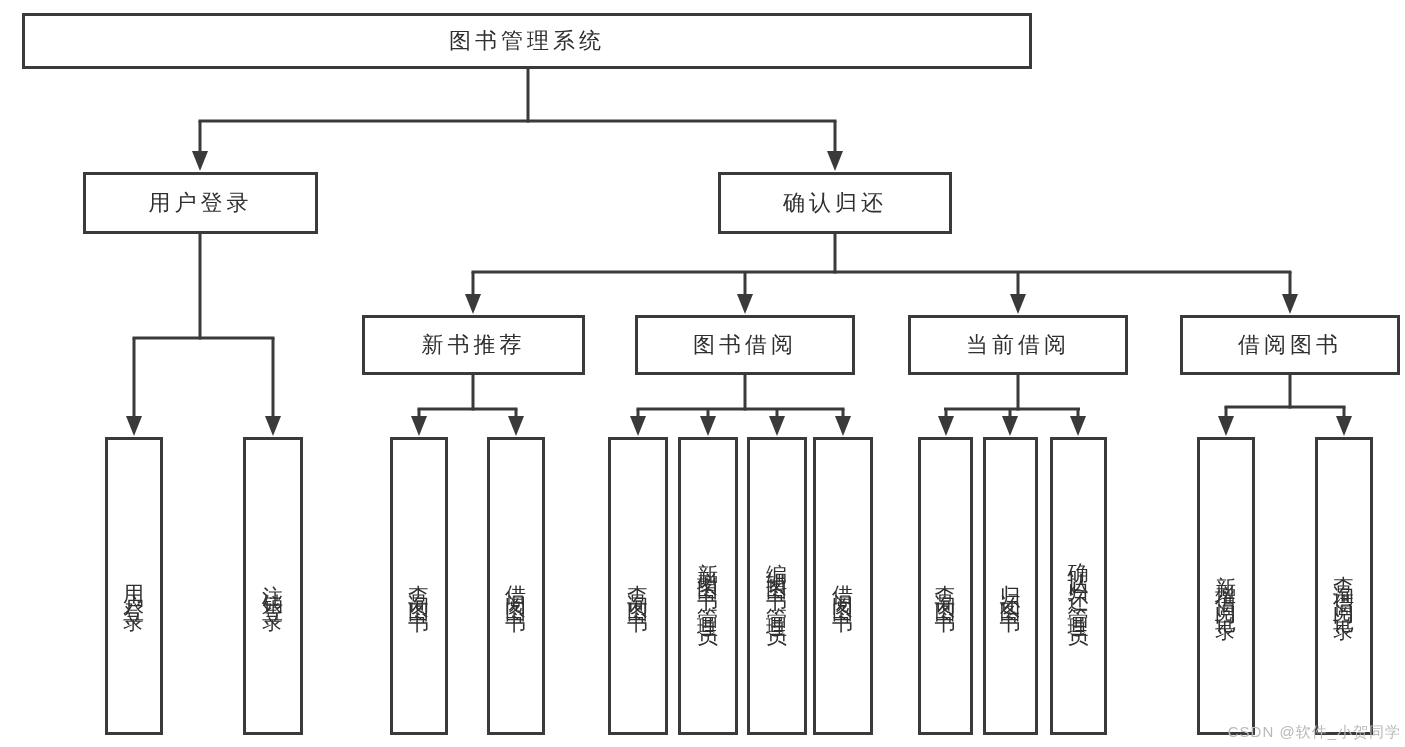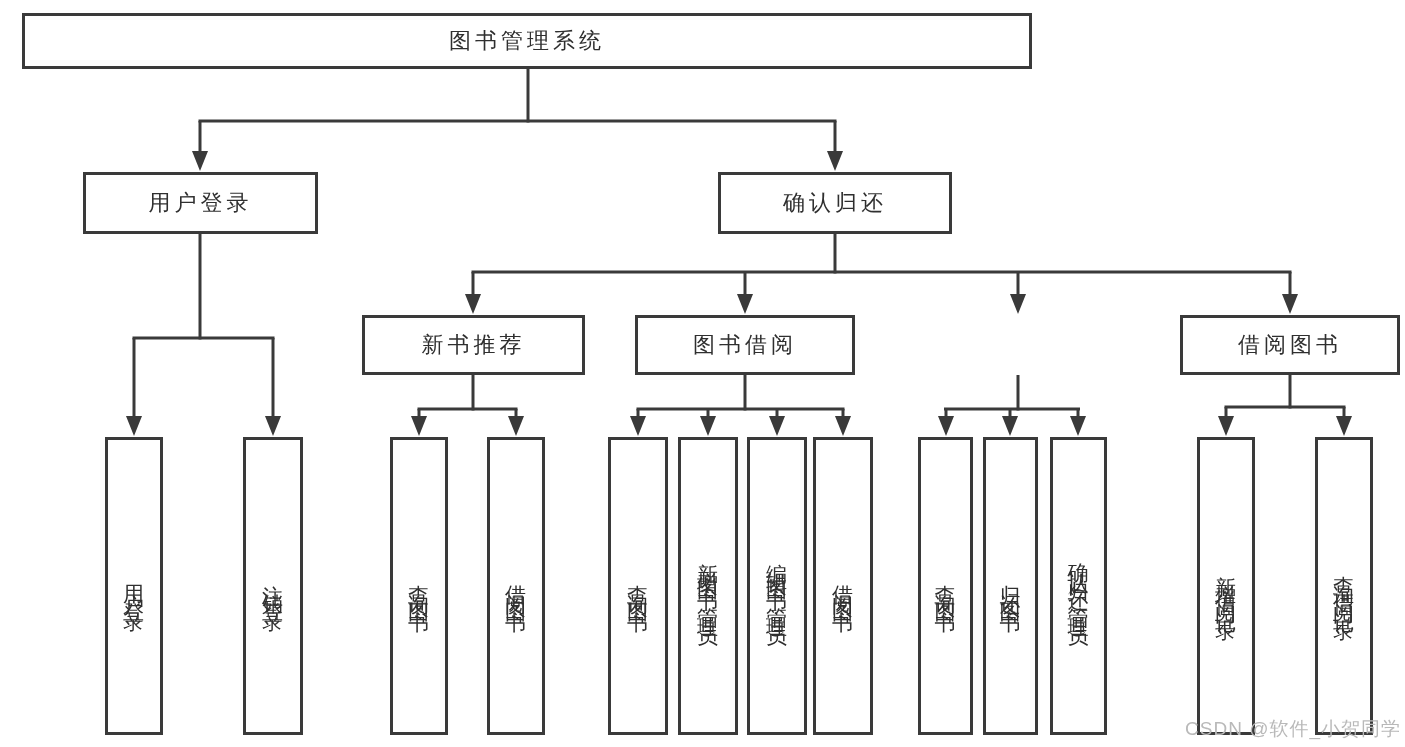--- a/index.html
+++ b/index.html
@@ -35,21 +35,21 @@
     writing-mode:vertical-rl;
     text-orientation:mixed;
     font-size:21px;
     letter-spacing:9px;
     line-height:1;
     color:var(--text);
   }
   .watermark{
     position:absolute;
     right:4px;bottom:5px;
-    font-size:19px;
+    font-size:15px;
     letter-spacing:1px;
     color:#b9b9b9;
     z-index:2;
     white-space:nowrap;
   }
 </style>
 </head>
 <body>
 
 <div class="canvas">
@@ -130,20 +130,21 @@
     </g>
   </svg>
 
   <div class="box hbox" style="left:22px;top:13px;width:1010px;height:56px;">图书管理系统</div>
 
   <div class="box hbox" style="left:83px;top:172px;width:235px;height:62px;">用户登录</div>
   <div class="box hbox" style="left:718px;top:172px;width:234px;height:62px;">确认归还</div>
 
   <div class="box hbox" style="left:635px;top:315px;width:220px;height:60px;">图书借阅</div>
   <div class="box hbox" style="left:362px;top:315px;width:223px;height:60px;">新书推荐</div>
+  <div class="box hbox" style="left:908px;top:315px;width:220px;height:60px;">当前借阅</div>
   <div class="box hbox" style="left:1180px;top:315px;width:220px;height:60px;">借阅图书</div>
 
   <div class="box vbox" style="left:105px;top:437px;width:58px;height:298px;">
     <span>用户登录</span>
   </div>
   <div class="box vbox" style="left:243px;top:437px;width:60px;height:298px;">
     <span>注销登录</span>
   </div>
 
   <div class="box vbox" style="left:390px;top:437px;width:58px;height:298px;">

